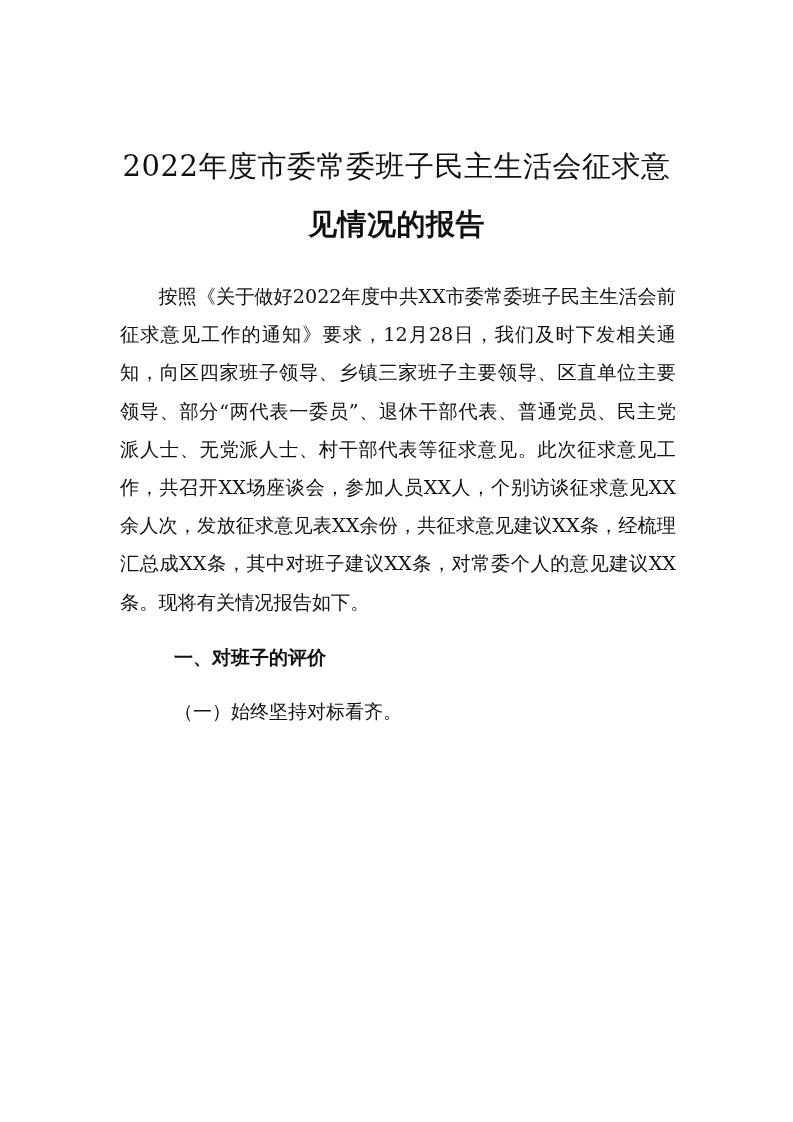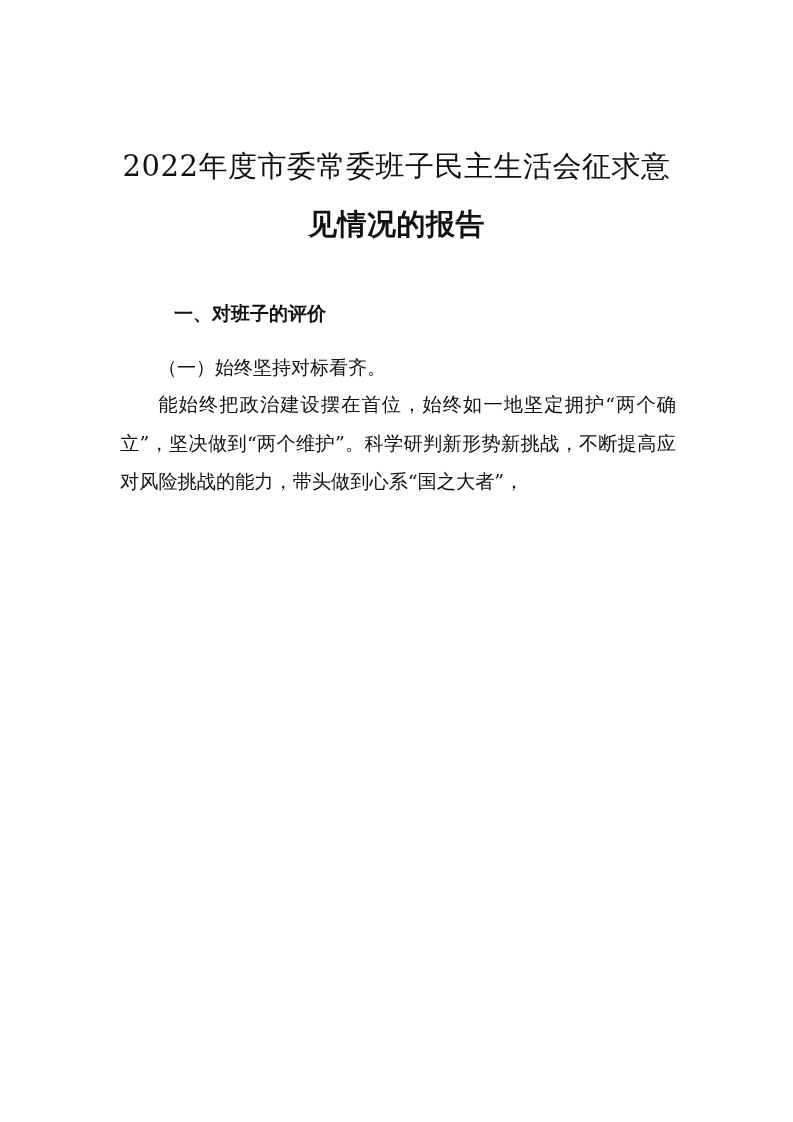--- a/index.html
+++ b/index.html
@@ -7,27 +7,27 @@
   .page { position: absolute; left: 0; top: 8px; width: 793px; height: 1122px; background: #fff; padding-left: 15px; }
   .title { position: absolute; left: 110px; width: 573px; text-align: center;
     font-family: "DejaVu Serif", "Liberation Serif", serif; font-size: 29px; line-height: 60px; letter-spacing: 0.5px; }
   .title.l1 { top: 128px; }
   .title.l2 { top: 186px; font-weight: bold; }
   .body { position: absolute; left: 120px; top: 270px; width: 556px;
     font-family: "DejaVu Serif", "Liberation Serif", serif; font-size: 19.2px; line-height: 38.2px;
     text-align: justify; }
   .para { margin: 0; text-indent: 2em; }
   .heading { margin: 16px; text-indent: 2em; font-family: "DejaVu Sans", "Liberation Sans", sans-serif; font-weight: bold; font-size: 19px; }
-  .subheading { margin: 0; text-indent: 2em; font-family: "DejaVu Sans", "Liberation Sans", sans-serif; font-size: 19px; }
+  .subheading { margin: 16px; text-indent: 2em; font-family: "DejaVu Sans", "Liberation Sans", sans-serif; font-size: 19px; }
 </style>
 </head>
 <body>
 
 <div class="page">
   <div class="title l1">2022年度市委常委班子民主生活会征求意</div>
   <div class="title l2">见情况的报告</div>
 
   <div class="body">
+    <p class="para">按照《关于做好2022年度中共XX市委常委班子民主生活会前征求意见工作的通知》要求，12月28日，我们及时下发相关通知，向区四家班子领导、乡镇三家班子主要领导、区直单位主要领导、部分“两代表一委员”、退休干部代表、普通党员、民主党派人士、无党派人士、村干部代表等征求意见。此次征求意见工作，共召开XX场座谈会，参加人员XX人，个别访谈征求意见XX余人次，发放征求意见表XX余份，共征求意见建议XX条，经梳理汇总成XX条，其中对班子建议XX条，对常委个人的意见建议XX条。现将有关情况报告如下。</p>
     <p class="heading">一、对班子的评价</p>
     <p class="subheading">（一）始终坚持对标看齐。</p>
-    <p class="para">能始终把政治建设摆在首位，始终如一地坚定拥护“两个确立”，坚决做到“两个维护”。科学研判新形势新挑战，不断提高应对风险挑战的能力，带头做到心系“国之大者”，</p>
   </div>
 </div>
 
 </body></html>

